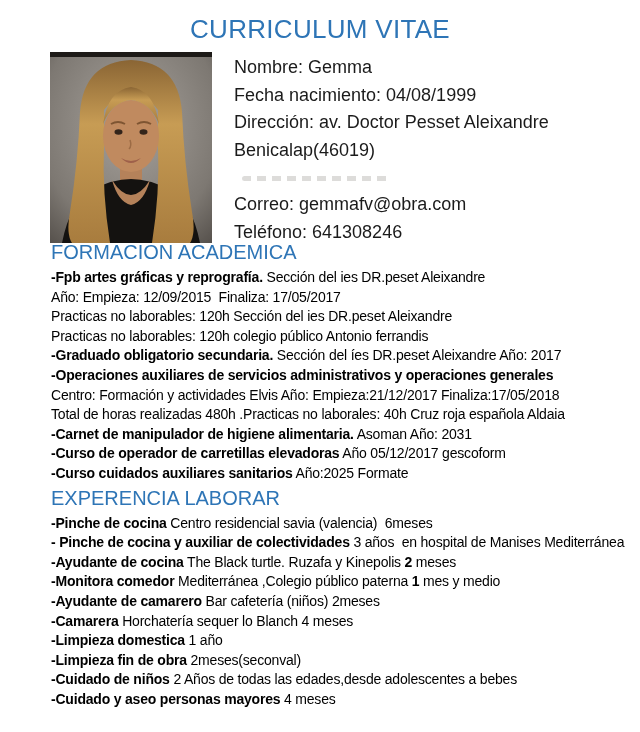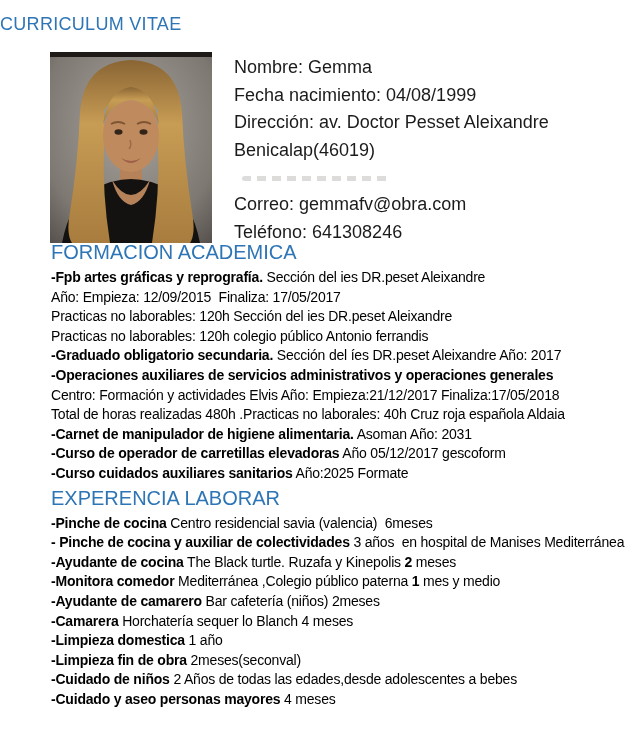--- a/index.html
+++ b/index.html
@@ -6,22 +6,22 @@
   .page{
     position:relative;
     width:640px;height:732px;
     background:#ffffff;
     overflow:hidden;
     font-family:"Liberation Sans", sans-serif;
     color:#1b1b1b;
   }
   .title{
     position:absolute;top:14px;left:0;right:0;
-    margin:0;text-align:left;
-    font-size:18px;font-weight:400;letter-spacing:.3px;
+    margin:0;text-align:center;
+    font-size:26px;font-weight:400;letter-spacing:.3px;
     color:#2e75b6;white-space:pre;
   }
   .photo{
     position:absolute;left:50px;top:52px;width:162px;height:191px;
     line-height:0;
   }
   .info{
     position:absolute;left:234px;top:54px;width:418px;
   }
   .info p{

